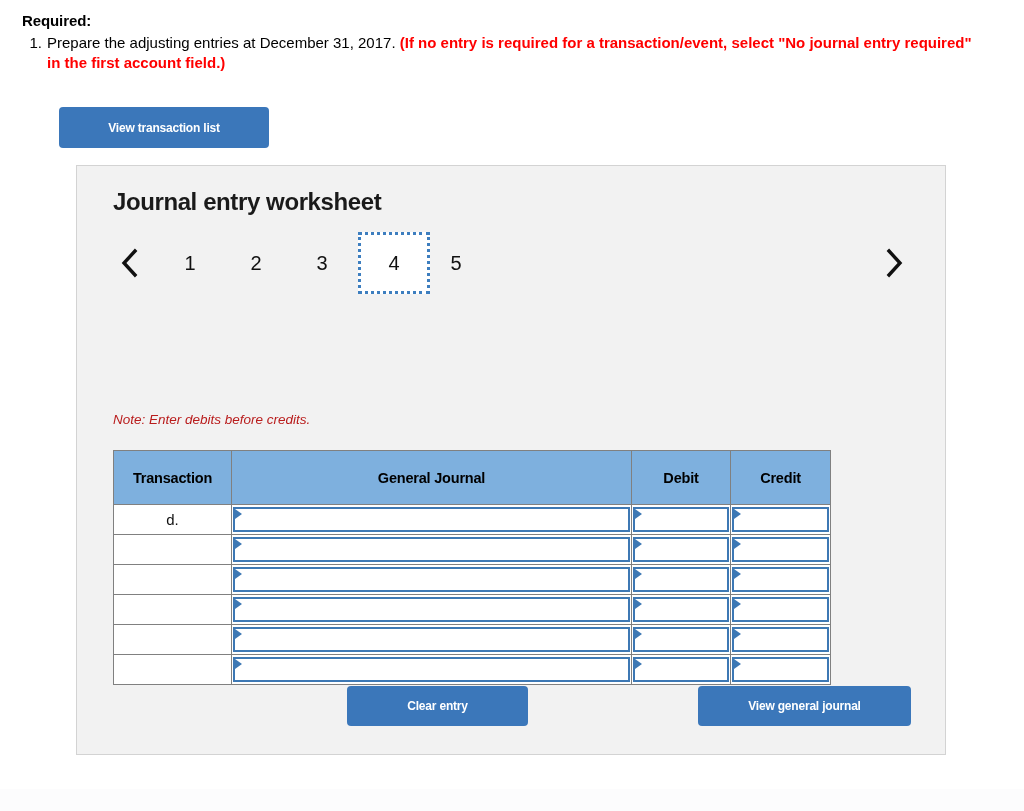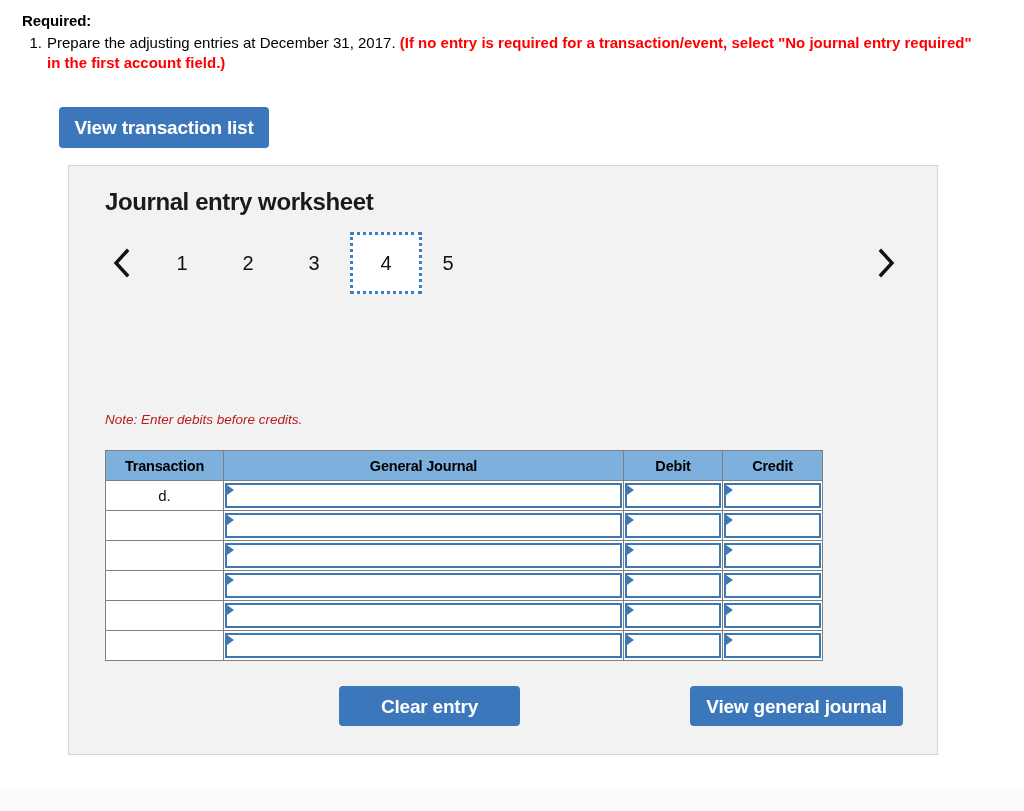--- a/index.html
+++ b/index.html
@@ -63,21 +63,21 @@
     font-weight: bold;
   }
 
   
   .btn {
     background: #3b77ba;
     color: #ffffff;
     border: none;
     border-radius: 4px;
     font-family: "Liberation Sans", sans-serif;
-    font-size: 19px;
+    font-size: 12px;
     font-weight: bold;
     letter-spacing: -0.2px;
     text-align: left;
     cursor: pointer;
     padding: 12px;
     line-height: 1;
     display: flex;
     align-items: center;
     justify-content: center;
   }
@@ -85,21 +85,21 @@
     position: absolute;
     left: 59px;
     top: 107px;
     width: 210px;
     height: 41px;
   }
 
   
   .panel {
     position: absolute;
-    left: 68px;
+    left: 76px;
     top: 165px;
     width: 870px;
     height: 590px;
     background: #f2f2f2;
     border: 1px solid #d3d3d3;
     box-sizing: border-box;
   }
   .panel-title {
     position: absolute;
     left: 36px;
@@ -199,21 +199,21 @@
     border-collapse: collapse;
     table-layout: fixed;
   }
   .jtable th {
     background: #7eb0de;
     border: 1px solid #808080;
     font-size: 14.5px;
     font-weight: bold;
     color: #000000;
     height: 29px;
-    padding: 0;
+    padding: 12px;
     text-align: center;
     letter-spacing: -0.2px;
   }
   .jtable td {
     border: 1px solid #808080;
     background: #ffffff;
     height: 29px;
     padding: 0;
     vertical-align: middle;
   }

